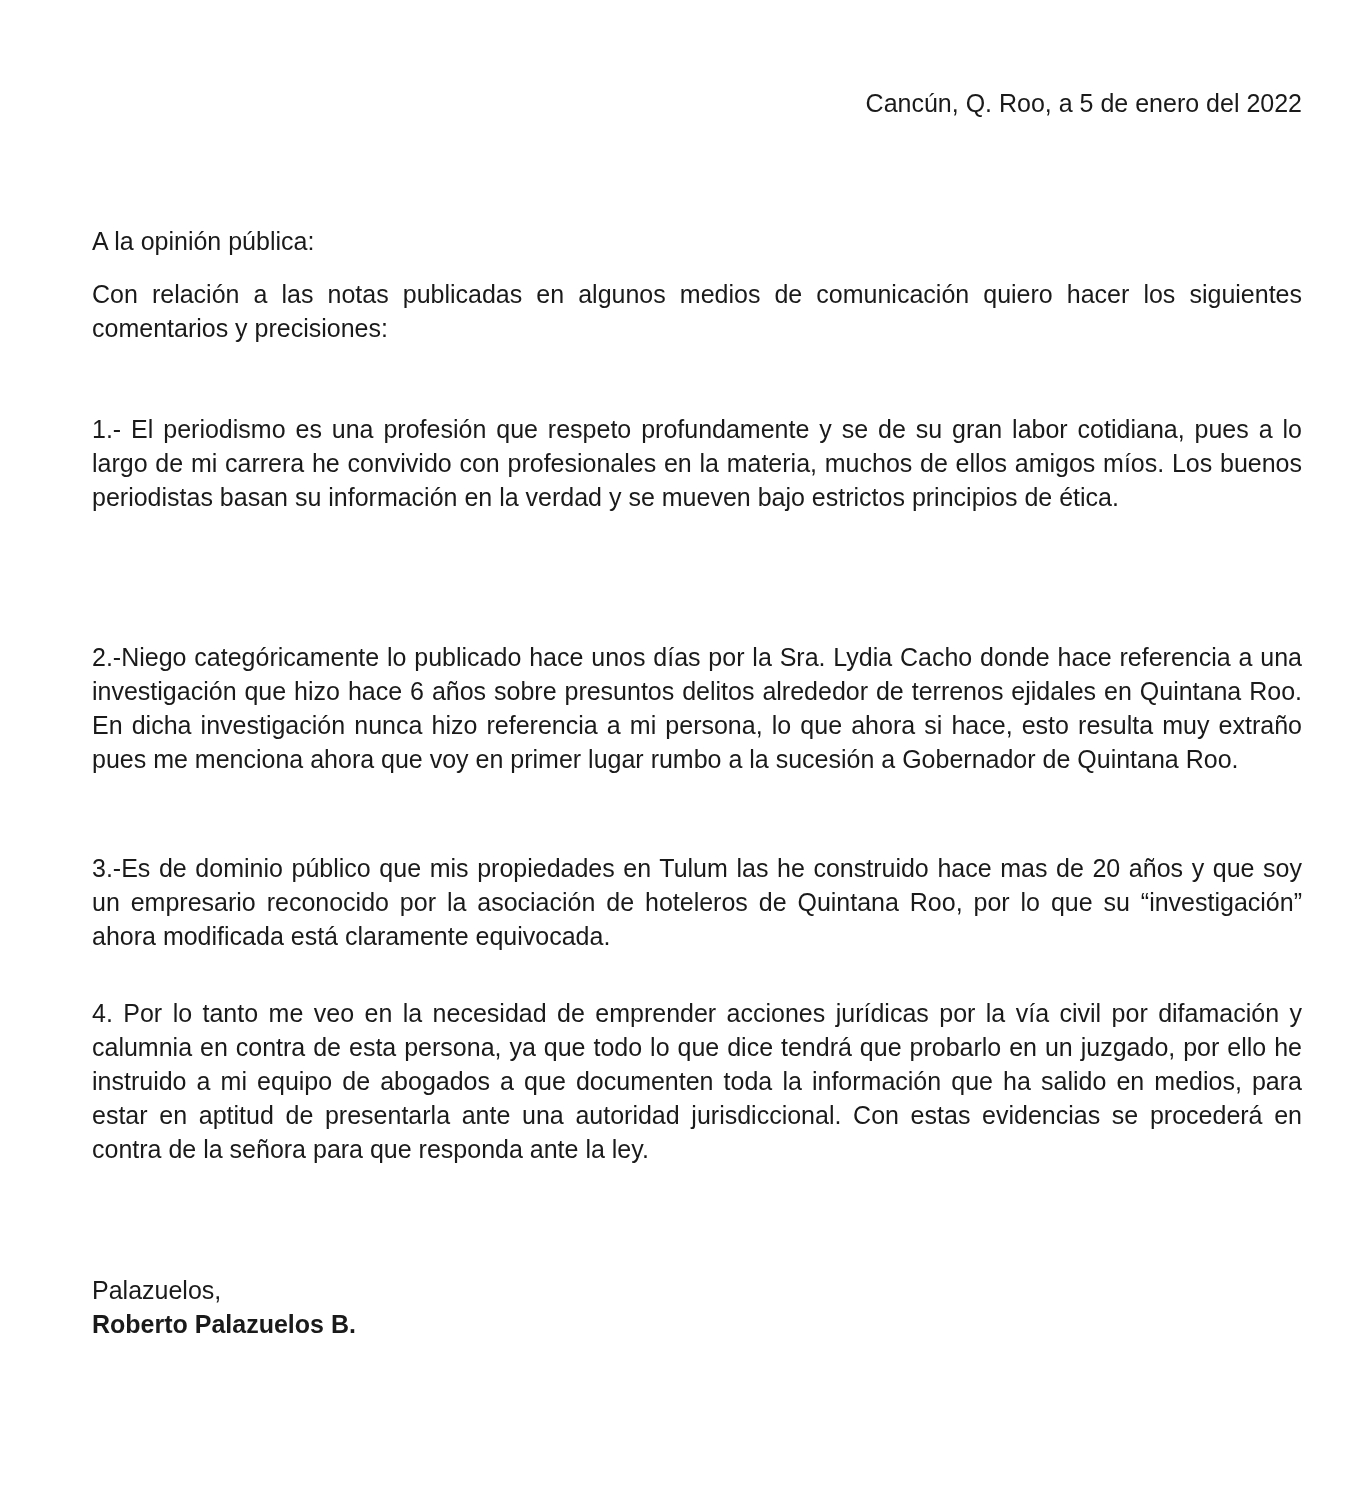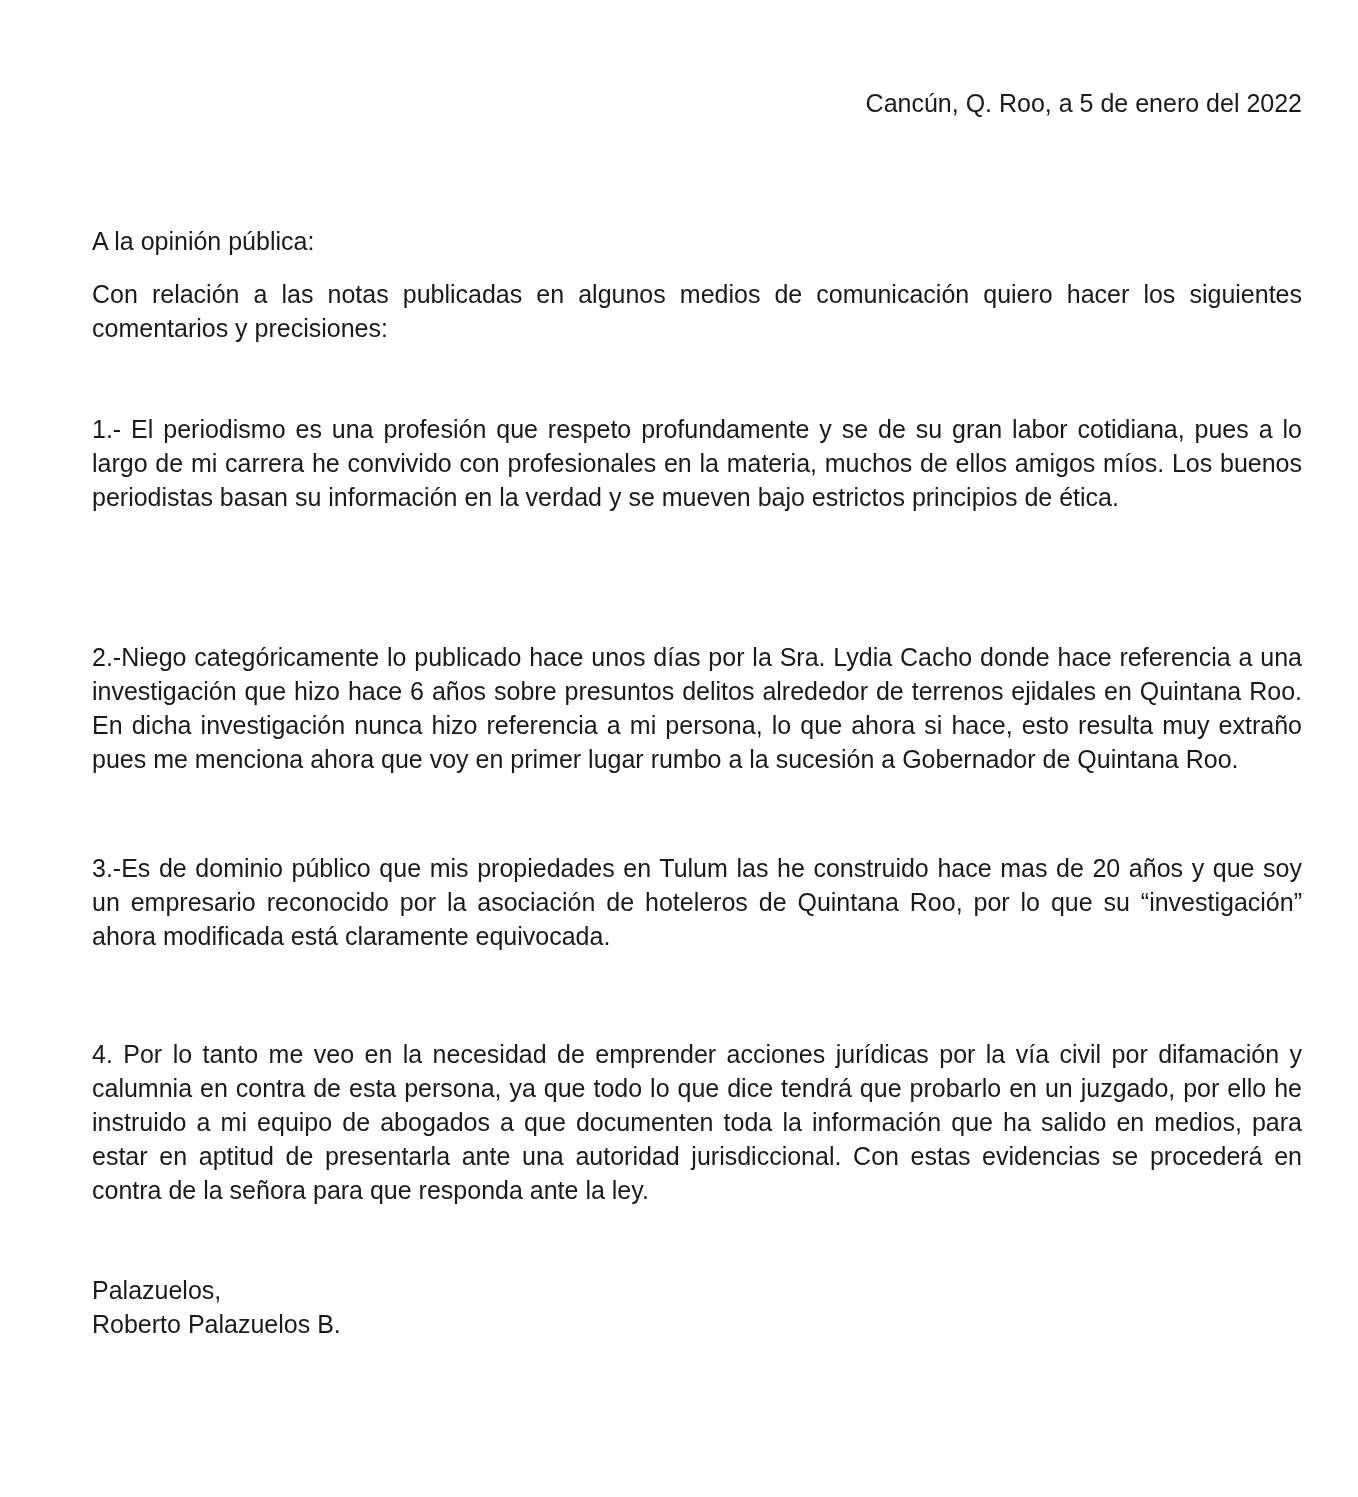--- a/index.html
+++ b/index.html
@@ -40,31 +40,31 @@
       position: absolute;
       left: 0;
       width: 1210px;
       text-align: justify;
       margin: 0;
     }
     .p-intro { top: 277px; }
     .p-1 { top: 412px; }
     .p-2 { top: 640px; }
     .p-3 { top: 851px; }
-    .p-4 { top: 1037px; }
+    .p-4 { top: 996px; }
     .closing {
       position: absolute;
       top: 1273px;
       left: 0;
     }
     .signature {
       position: absolute;
       top: 1307px;
       left: 0;
-      font-weight: normal;
+      font-weight: bold;
     }
   </style>
 </head>
 <body>
 
 <div class="page">
   <div class="date-line">Cancún, Q. Roo, a 5 de enero del 2022</div>
 
   <div class="greeting">A la opinión pública:</div>
 

